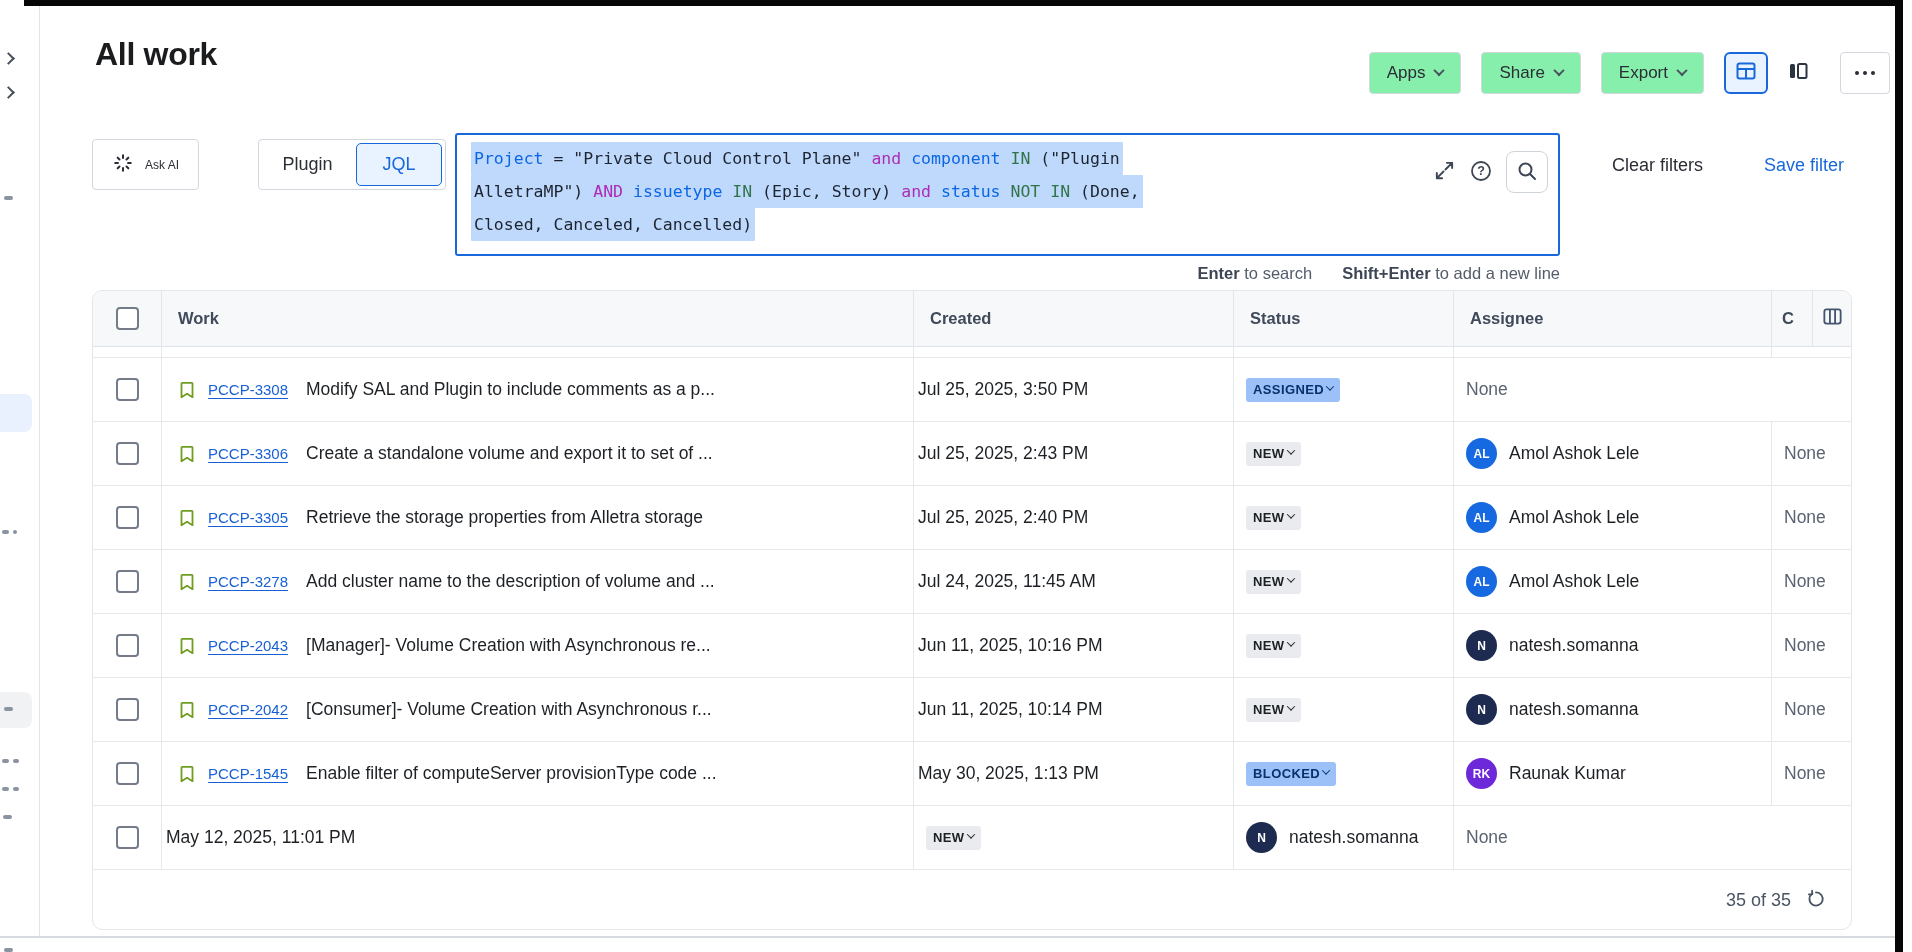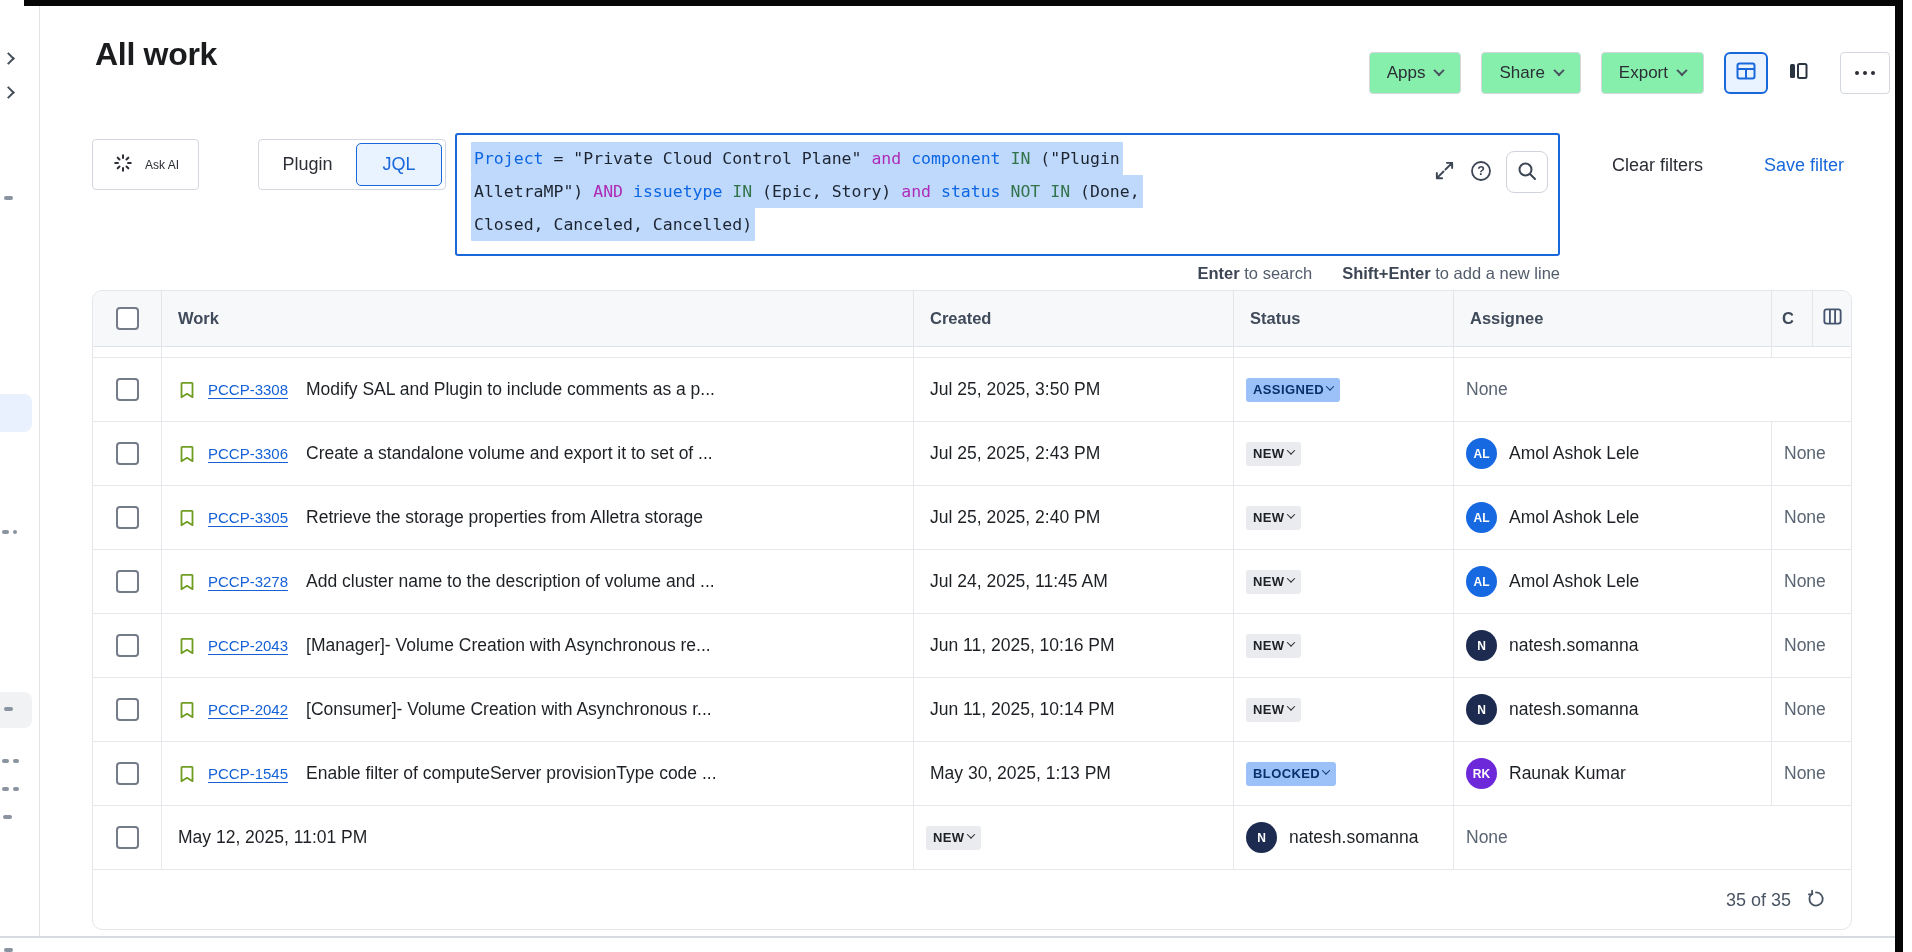--- a/index.html
+++ b/index.html
@@ -65,21 +65,21 @@
   .th-icon { justify-content:center; }
   .checkbox { width:23px; height:23px; border:2px solid #747c89; border-radius:4px; background:#fff; cursor:pointer; }
   .c-check { display:flex; align-items:center; justify-content:center; height:100%; }
 
   .sliver { height:11px; display:grid; grid-template-columns:68px 752px 320px 220px 318px 80px; border-bottom:1px solid #e6e8eb; }
   .row { height:64px; display:grid; grid-template-columns:68px 752px 320px 220px 318px 80px; border-bottom:1px solid #e6e8eb; }
   .c-work { gap:11px; padding:0 12px 0 15px; overflow:hidden; white-space:nowrap; }
   .type-icon { display:flex; width:20px; height:20px; flex:none; }
   .key-link { color:#1661d6; font-size:15px; text-decoration:underline; text-underline-offset:3px; margin-right:7px; flex:none; }
   .summary { font-size:17.5px; color:#1d2125; overflow:hidden; text-overflow:ellipsis; }
-  .c-created { padding-left:16px; font-size:17.5px; color:#1d2125; }
+  .c-created { padding-left:4px; font-size:17.5px; color:#1d2125; }
   .c-status { padding-left:12px; }
   .badge { display:inline-flex; align-items:center; gap:3px; font-size:13px; font-weight:700; letter-spacing:.4px; padding:4.5px 7px; border-radius:3px; cursor:pointer; }
   .badge .bchev { width:6px; height:6px; border-right:1.8px solid currentColor; border-bottom:1.8px solid currentColor; transform:rotate(45deg) translate(-1px,-1px); margin-top:-3px; }
   .c-assignee { gap:12px; padding-left:12px; }
   .avatar { width:31px; height:31px; border-radius:50%; color:#fff; font-size:12px; font-weight:700; display:flex; align-items:center; justify-content:center; flex:none; }
   .assignee-name { font-size:17.5px; color:#1d2125; }
   .c-none { padding-left:12px; font-size:17.5px; color:#5a6573; }
   .tfoot { height:60px; display:flex; align-items:center; justify-content:flex-end; gap:14px; padding-right:24px; font-size:18px; color:#4a5564; }
 </style>
 </head>

